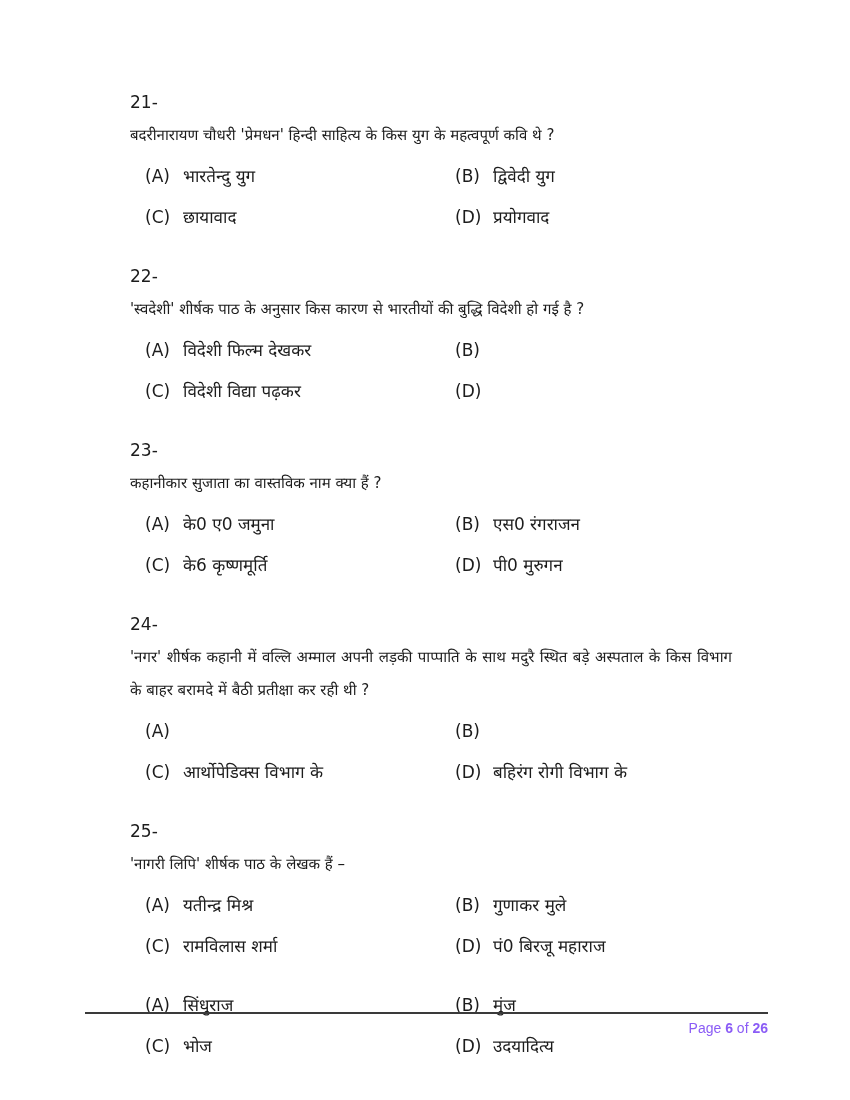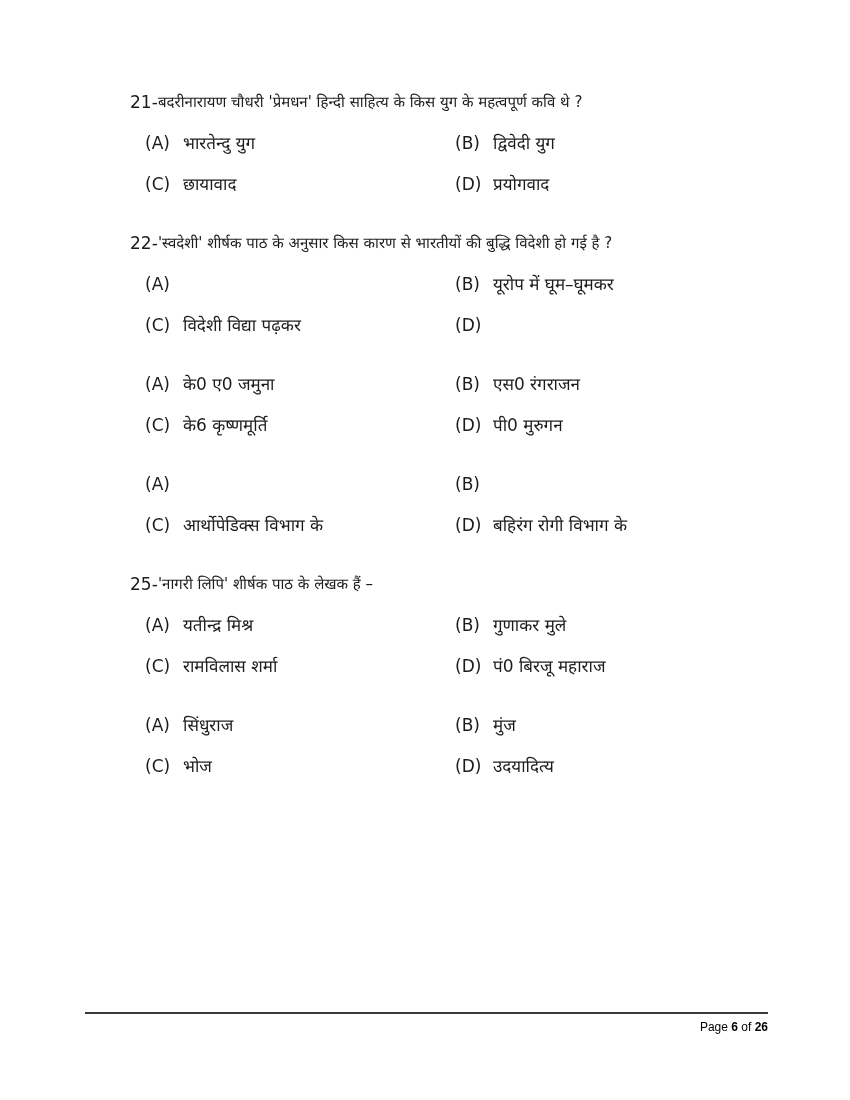--- a/index.html
+++ b/index.html
@@ -17,21 +17,21 @@
     background: #ffffff;
     overflow: hidden;
   }
   .content {
     position: absolute;
     top: 86px;
     left: 130px;
     right: 118px;
   }
   .question { margin-bottom: 26px; }
-  .q-head { display: flex; align-items: flex-start; }
+  .q-head { display: flex; align-items: flex-start; flex-direction: column; }
   .q-num {
     flex: 0 0 28px;
     font-size: 17px;
     line-height: 33px;
     white-space: nowrap;
   }
   .q-text {
     flex: 1;
     font-size: 15px;
     line-height: 33px;
@@ -50,22 +50,22 @@
   .footer {
     position: absolute;
     left: 85px;
     right: 82px;
     top: 1012px;
     border-top: 2px solid #3a3a3a;
   }
   .footer-text {
     text-align: right;
     font-family: "Liberation Sans", sans-serif;
-    font-size: 12px;
-    color: #000000;
+    font-size: 14px;
+    color: #8b5cf6;
     padding-top: 6px;
   }
   .bold { font-weight: bold; }
 </style>
 </head>
 <body>
 
 <div class="page">
   <div class="content">
 
@@ -95,36 +95,40 @@
     </section>
 
     <section class="question">
       <div class="q-head">
         <span class="q-num">22-</span>
         <p class="q-text">'स्वदेशी' शीर्षक पाठ के अनुसार किस कारण से भारतीयों की बुद्धि विदेशी हो गई है ?</p>
       </div>
       <div class="q-options">
         <div class="opt">
           <span class="opt-label">(A)</span>
-        </div>
-        <div class="opt">
-          <span class="opt-label">(B)</span>
-          <span class="opt-text">यूरोप में घूम–घूमकर</span>
+          <span class="opt-text">विदेशी फिल्म देखकर</span>
+        </div>
+        <div class="opt">
+          <span class="opt-label">(B)</span>
         </div>
         <div class="opt">
           <span class="opt-label">(C)</span>
           <span class="opt-text">विदेशी विद्या पढ़कर</span>
         </div>
         <div class="opt">
           <span class="opt-label">(D)</span>
         </div>
       </div>
     </section>
 
     <section class="question">
+      <div class="q-head">
+        <span class="q-num">23-</span>
+        <p class="q-text">कहानीकार सुजाता का वास्तविक नाम क्या हैं ?</p>
+      </div>
       <div class="q-options">
         <div class="opt">
           <span class="opt-label">(A)</span>
           <span class="opt-text">के0 ए0 जमुना</span>
         </div>
         <div class="opt">
           <span class="opt-label">(B)</span>
           <span class="opt-text">एस0 रंगराजन</span>
         </div>
         <div class="opt">
@@ -132,20 +136,24 @@
           <span class="opt-text">के6 कृष्णमूर्ति</span>
         </div>
         <div class="opt">
           <span class="opt-label">(D)</span>
           <span class="opt-text">पी0 मुरुगन</span>
         </div>
       </div>
     </section>
 
     <section class="question">
+      <div class="q-head">
+        <span class="q-num">24-</span>
+        <p class="q-text">'नगर' शीर्षक कहानी में वल्लि अम्माल अपनी लड़की पाप्पाति के साथ मदुरै स्थित बड़े अस्पताल के किस विभाग के बाहर बरामदे में बैठी प्रतीक्षा कर रही थी  ?</p>
+      </div>
       <div class="q-options">
         <div class="opt">
           <span class="opt-label">(A)</span>
         </div>
         <div class="opt">
           <span class="opt-label">(B)</span>
         </div>
         <div class="opt">
           <span class="opt-label">(C)</span>
           <span class="opt-text">आर्थोपेडिक्स विभाग के</span>

